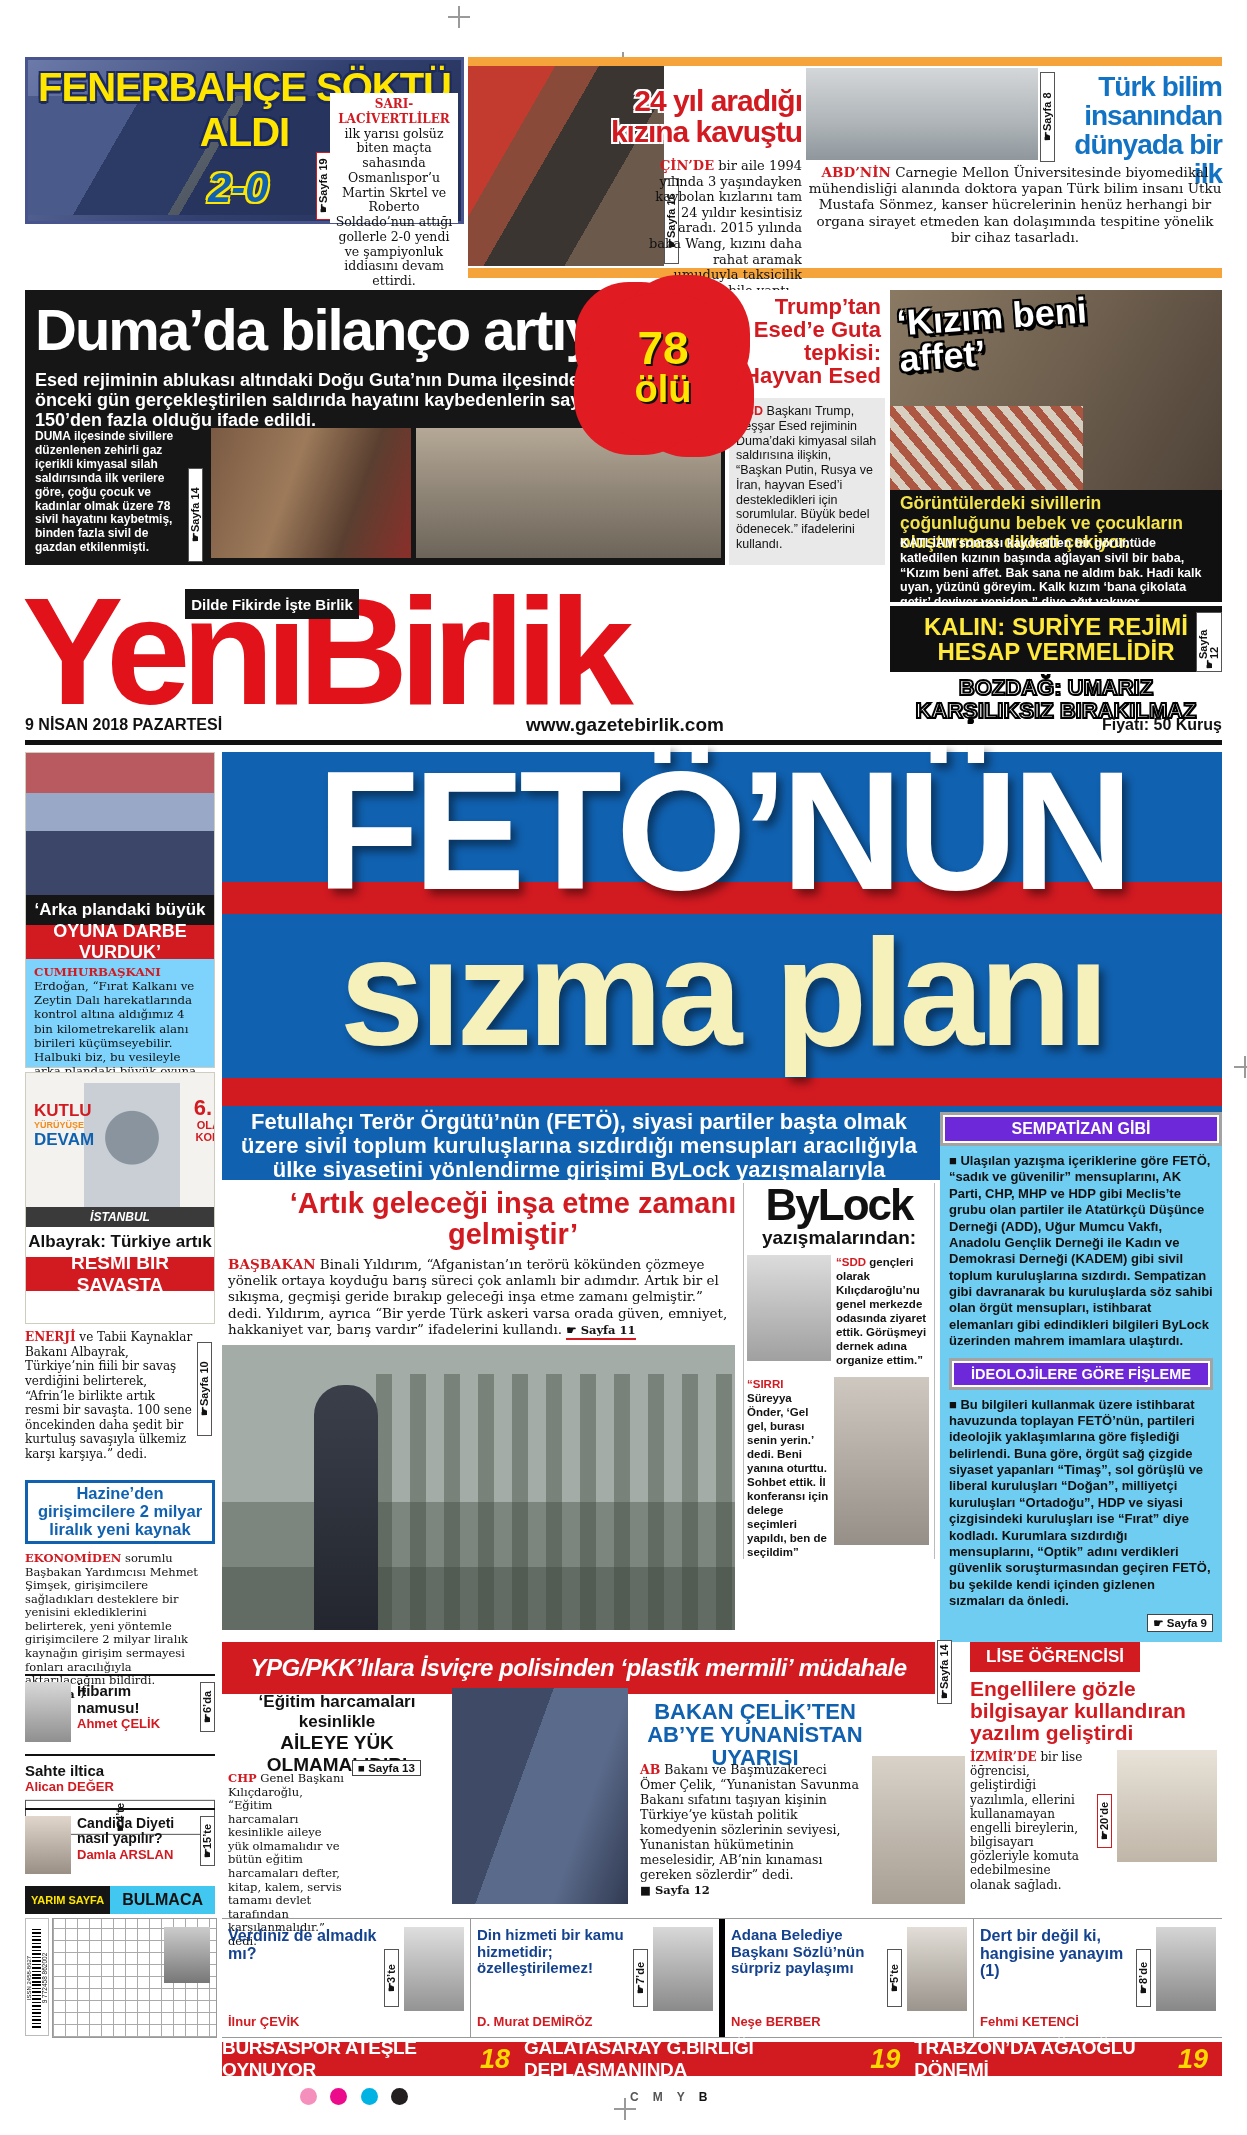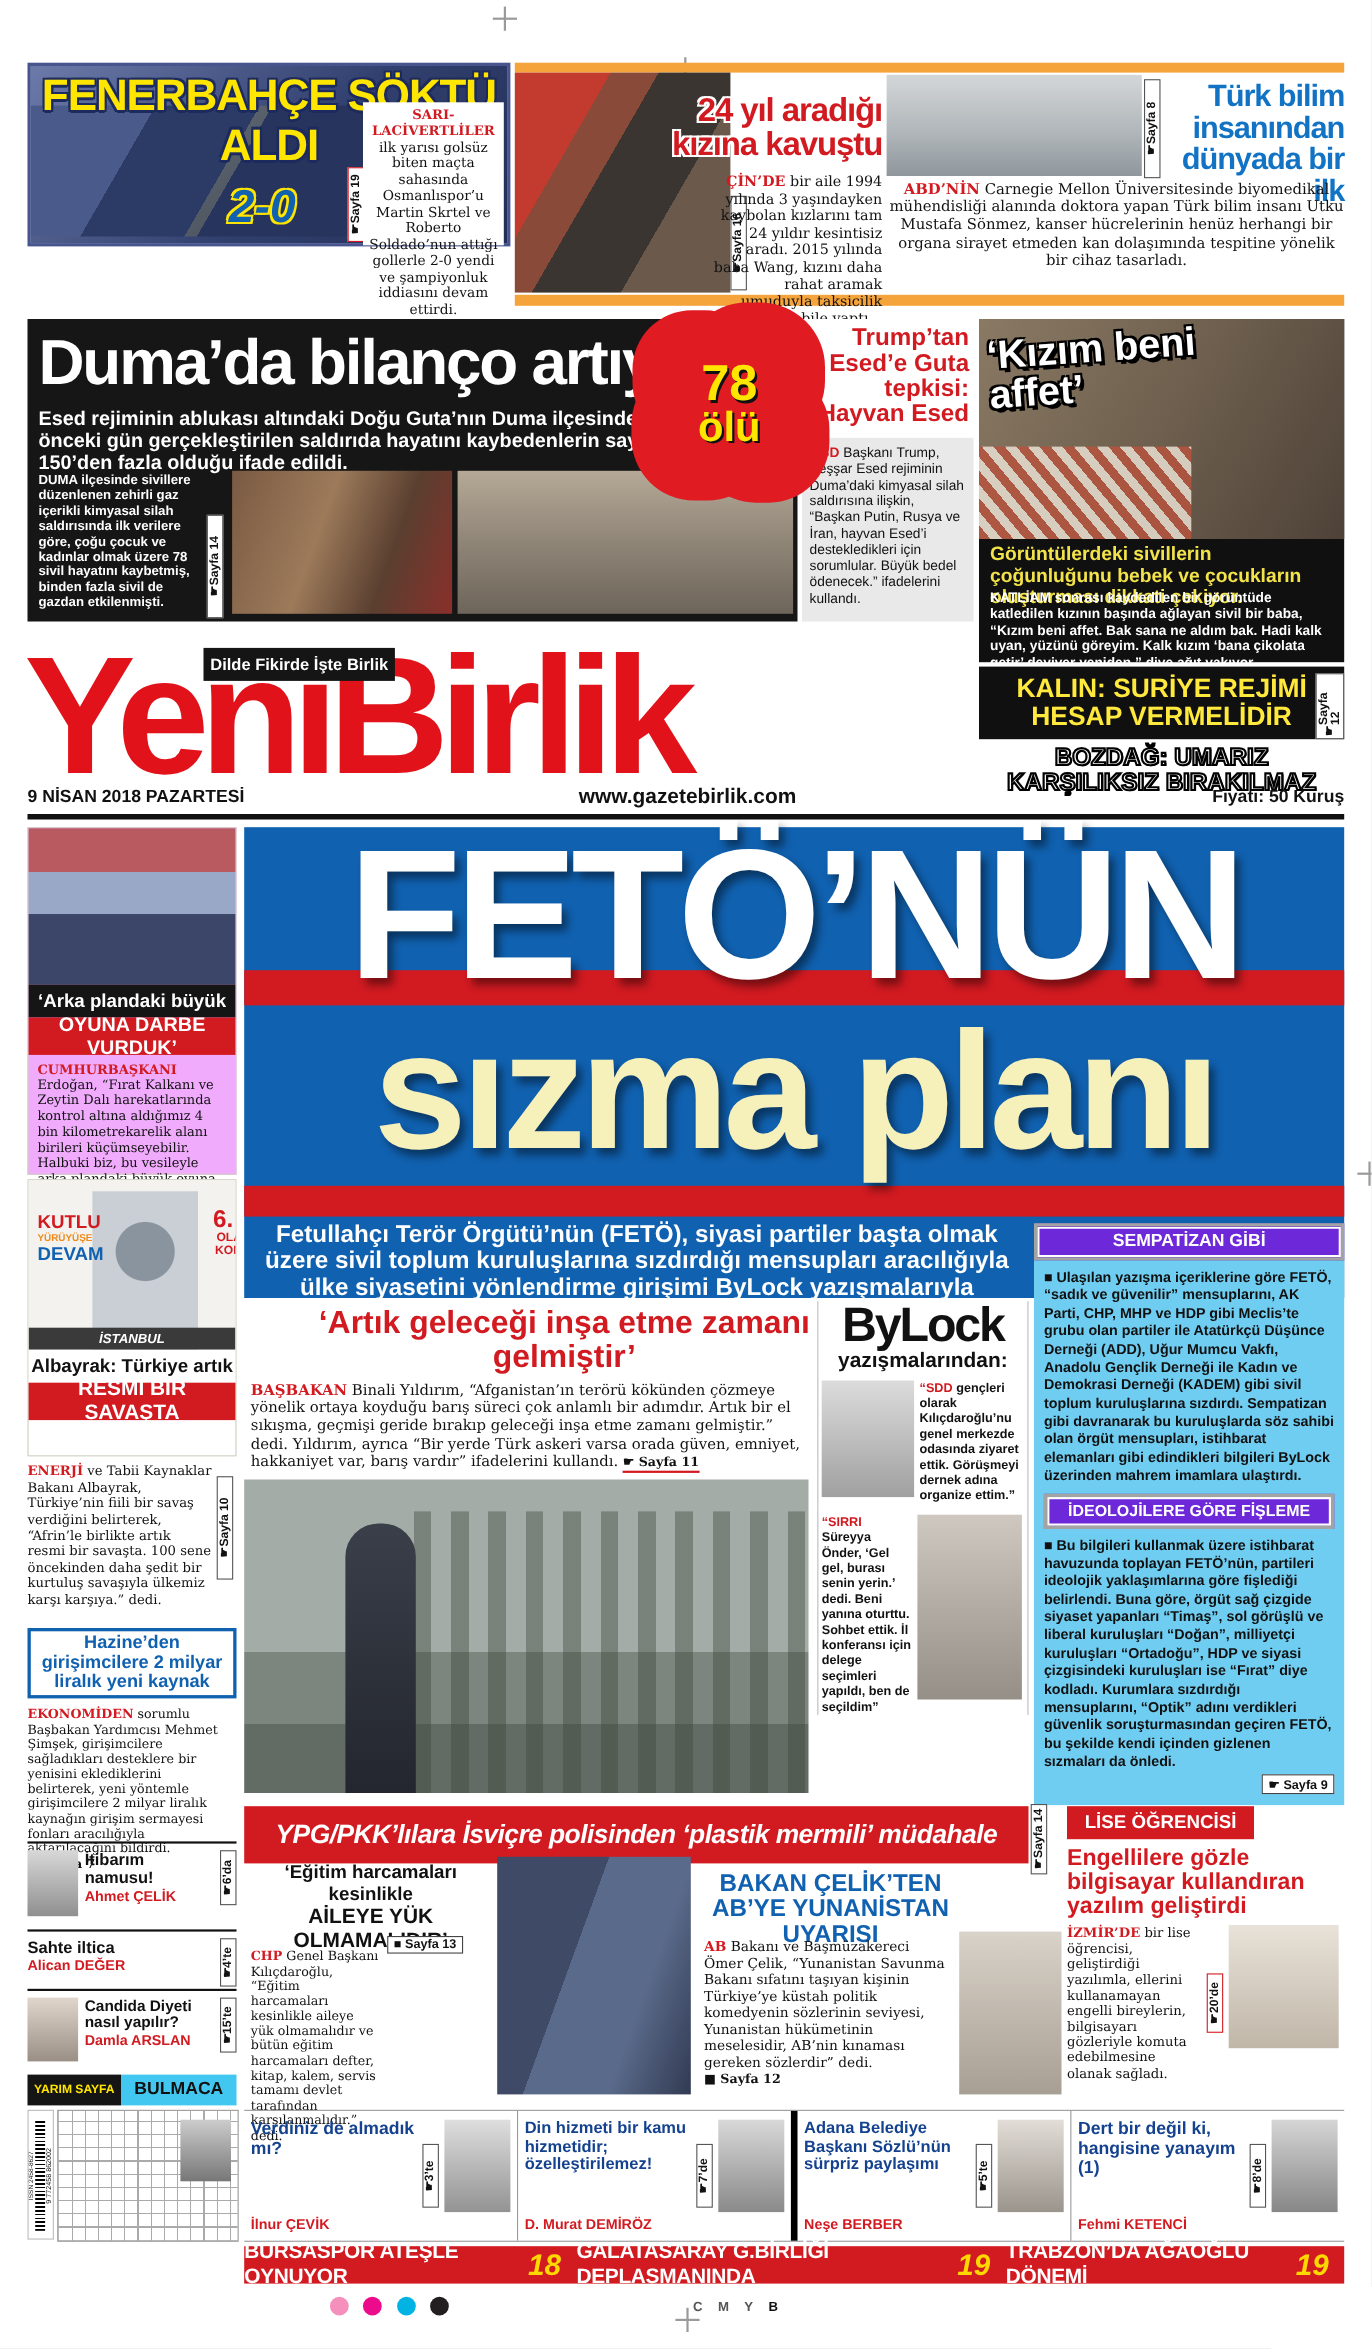--- a/index.html
+++ b/index.html
@@ -127,21 +127,21 @@
   <div class="abs" style="left:890px;top:676px;width:332px;text-align:center;font-size:22px;line-height:1.05;font-weight:900;color:#fff;
               -webkit-text-stroke:2px #000;text-shadow:1px 1px 0 #000;">BOZDAĞ: UMARIZ KARŞILIKSIZ BIRAKILMAZ</div>
 
   <div class="abs cardbar" style="left:185px;top:589px;width:174px;height:30px;background:#151515;color:#fff;font-size:15px;z-index:3;">Dilde Fikirde İşte Birlik</div>
   <div class="abs" style="left:22px;top:575px;width:780px;font-size:152px;font-weight:900;color:#e2121a;letter-spacing:-9px;line-height:1;">YeniBirlik</div>
   <div class="abs" style="left:25px;top:716px;font-size:16px;font-weight:900;">9 NİSAN 2018 PAZARTESİ</div>
   <div class="abs" style="left:470px;top:714px;width:310px;text-align:center;font-size:19px;font-weight:900;">www.gazetebirlik.com</div>
   <div class="abs" style="left:1050px;top:716px;width:172px;text-align:right;font-size:16px;font-weight:900;">Fiyatı: 50 Kuruş</div>
   <div class="abs" style="left:25px;top:740px;width:1197px;height:5px;background:#111;"></div>
 
-  <div class="abs" style="left:25px;top:752px;width:190px;height:316px;background:#f0abfc;border:1px solid #cfcdbd;box-sizing:border-box;">
+  <div class="abs" style="left:25px;top:752px;width:190px;height:316px;background:#7dd3fc;border:1px solid #cfcdbd;box-sizing:border-box;">
     <div class="photo" style="width:100%;height:142px;background:linear-gradient(#b85a60 0 28%,#9aa8c8 28% 55%,#3c4668 55% 100%);"></div>
     <div class="cardbar" style="height:30px;background:#151515;color:#fff;font-size:17px;">‘Arka plandaki büyük</div>
     <div class="cardbar" style="height:34px;background:#d21a21;color:#fff;font-size:18px;">OYUNA DARBE VURDUK’</div>
     <div class="serif" style="padding:6px 8px;font-size:11.8px;line-height:1.2;">
       <span class="lead">CUMHURBAŞKANI</span>
       <span>Erdoğan, “Fırat Kalkanı ve Zeytin Dalı harekatlarında kontrol altına aldığımız 4 bin kilometrekarelik alanı birileri küçümseyebilir. Halbuki biz, bu vesileyle arka plandaki büyük oyuna can alıcı iki darbe vurduk.” dedi.</span>
       <span class="pbadge hand">Sayfa 10</span>
     </div>
   </div>
 
@@ -176,21 +176,21 @@
   </div>
 
   <div class="abs" style="left:25px;top:1674px;width:190px;height:76px;border-top:2px solid #111;display:flex;gap:6px;padding-top:6px;box-sizing:border-box;">
     <div class="photo" style="width:46px;height:60px;background:linear-gradient(#d8d8d8,#8f8f8f);"></div>
     <div style="flex:1;">
       <div style="font-size:15px;font-weight:900;">İtibarım namusu!</div>
       <div class="colauthor">Ahmet ÇELİK</div>
     </div>
     <div class="vbadge" style="position:static;transform:rotate(180deg);height:44px;">6’da</div>
   </div>
-  <div class="abs" style="left:25px;top:1754px;width:190px;height:50px;border-top:2px solid #111;display:flex;gap:6px;padding-top:6px;box-sizing:border-box;">
+  <div class="abs" style="left:25px;top:1754px;width:190px;height:50px;border-top:2px solid #111;display:flex;gap:6px;padding-top:6px;box-sizing:border-box;flex-direction:column;">
     <div style="flex:1;">
       <div style="font-size:15px;font-weight:900;">Sahte iltica</div>
       <div class="colauthor">Alican DEĞER</div>
     </div>
     <div class="vbadge" style="position:static;transform:rotate(180deg);height:38px;">4’te</div>
   </div>
   <div class="abs" style="left:25px;top:1808px;width:190px;height:74px;border-top:2px solid #111;display:flex;gap:6px;padding-top:6px;box-sizing:border-box;">
     <div class="photo" style="width:46px;height:58px;background:linear-gradient(#e0d6cc,#9a8f84);"></div>
     <div style="flex:1;">
       <div style="font-size:14px;font-weight:900;line-height:1.1;">Candida Diyeti nasıl yapılır?</div>

